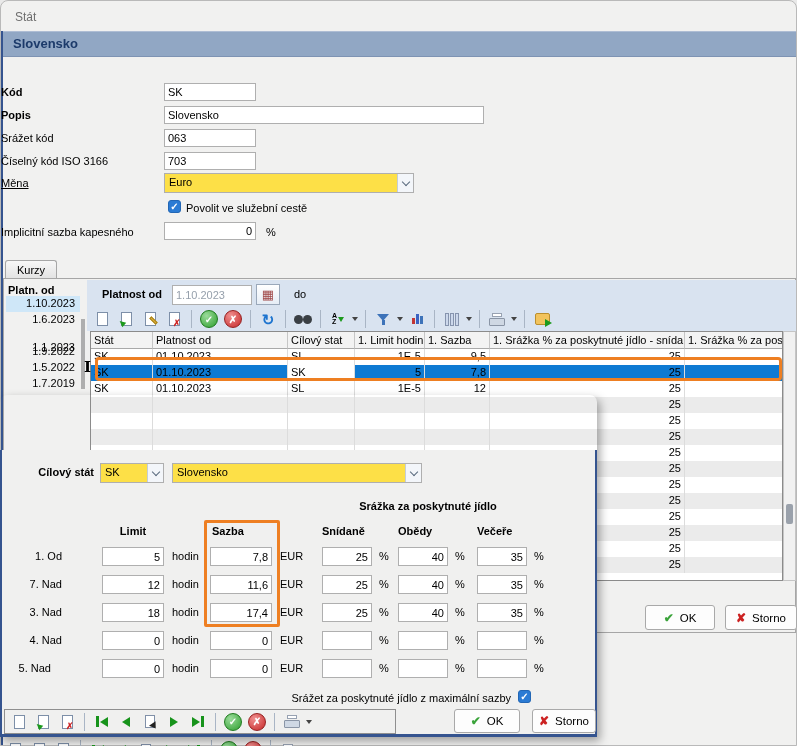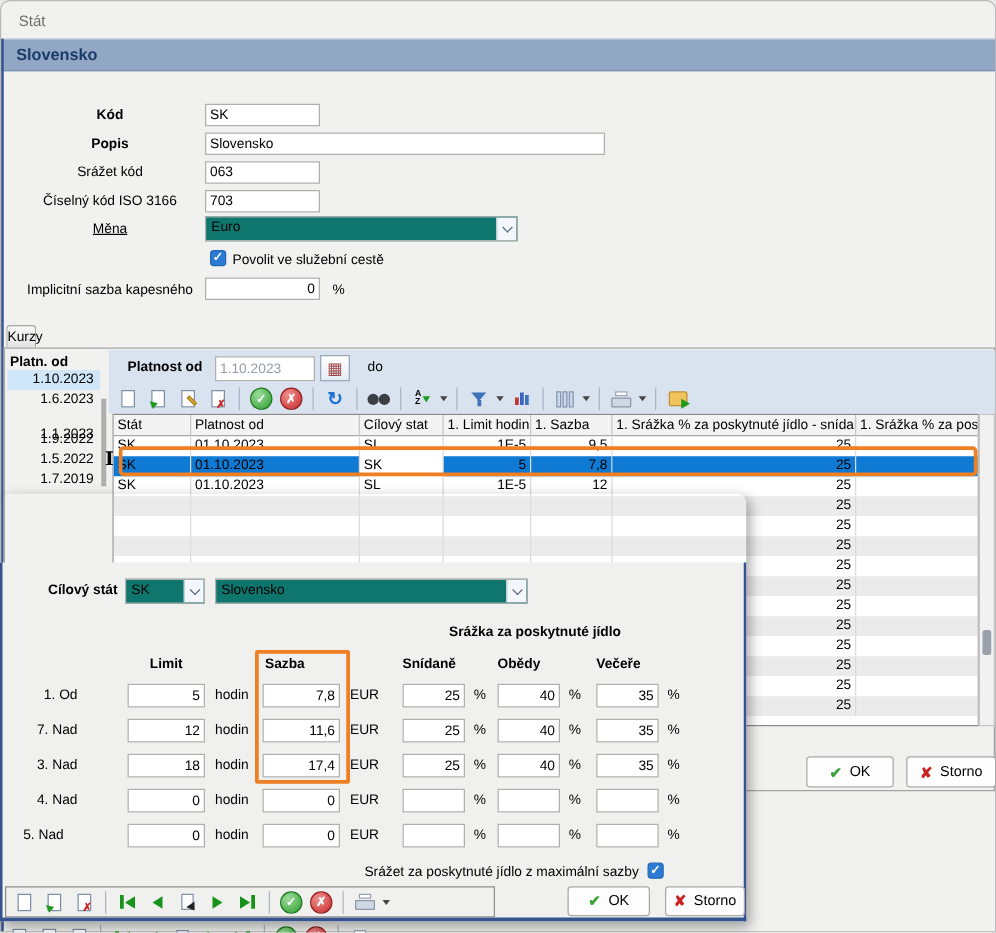--- a/index.html
+++ b/index.html
@@ -7,31 +7,31 @@
   body{font-family:"Liberation Sans",sans-serif;font-size:11px;color:#000;background:#e9e9e9;position:relative}
   .abs{position:absolute}
   .b{font-weight:bold}
   
   .main-window{position:absolute;inset:0;background:#f1f1f0;border:1px solid #b9b9b9;border-radius:8px 8px 0 0}
   .mw-titlebar{position:absolute;left:0;top:0;right:0;height:30px;color:#6e6e6e;font-size:12px}
   .mw-titlebar span{position:absolute;left:14px;top:9px}
   .mw-header{position:absolute;left:0;top:30px;right:0;height:26px;background:#91a7c4;border-top:1px solid #aebdd4;border-bottom:1px solid #7e93b3;color:#1c3a6a;font-weight:bold;font-size:13px;line-height:24px;padding-left:12px}
   .mw-leftframe{position:absolute;left:0;top:30px;bottom:0;width:2px;background:#35548f}
   
-  .flabel{position:absolute;left:0;width:174px;text-align:center}
+  .flabel{position:absolute;left:0;width:174px;text-align:left}
   .inp{position:absolute;height:18px;border:1px solid #afafaf;background:#fff;font-family:"Liberation Sans",sans-serif;font-size:11px;padding:0 3px;color:#000}
   .inp.num{text-align:right}
   .inp.gray{color:#96a0ac}
-  .combo{position:absolute;height:20px;border:1px solid #afafaf;background:#0f766e;padding:2px 20px 0 4px;overflow:hidden;white-space:nowrap}
+  .combo{position:absolute;height:20px;border:1px solid #afafaf;background:#fde047;padding:2px 20px 0 4px;overflow:hidden;white-space:nowrap}
   .cbtn{position:absolute;right:0;top:0;bottom:0;width:16px;background:#f3f6fa;border-left:1px solid #c4cdd8;display:flex;align-items:center;justify-content:center}
   .chev{width:6px;height:6px;border-right:1.6px solid #5a6b7e;border-bottom:1.6px solid #5a6b7e;transform:rotate(45deg);margin-top:-3px}
   .cbx{position:absolute;width:13px;height:13px;border-radius:3px;background:#2b7bd4;border:1px solid #2367b5;color:#fff;font-size:10px;font-weight:bold;line-height:11px;text-align:center}
   
   .tab{position:absolute;border:1px solid #a6a6a6;border-bottom:none;border-radius:3px 3px 0 0;text-align:center}
-  .tab.inactive{left:4px;top:259px;width:24px;height:19px;background:linear-gradient(#f7f7f7,#e2e2e2);line-height:18px}
+  .tab.inactive{left:4px;top:259px;width:52px;height:19px;background:linear-gradient(#f7f7f7,#e2e2e2);line-height:18px}
   .tab.active{left:46px;top:255px;width:204px;height:23px;background:#f1f1f0;line-height:22px;z-index:5}
   .panel{position:absolute;left:2px;top:277px;width:793px;height:355px;border:1px solid #a6a6a6;background:#f1f1f0}
   .bluezone{position:absolute;left:83px;top:1px;width:709px;height:51px;background:#d9e3f0}
   .dl-header{position:absolute;left:4px;top:5px;font-weight:bold}
   .dl-item{position:absolute;left:2px;width:74px;height:16px;line-height:15px;text-align:right;padding-right:5px}
   .dl-item.selected{background:#cfe7f8}
   .dl-scroll{position:absolute;left:77px;top:12px;width:4px;height:105px}
   .dl-thumb{position:absolute;left:0;top:28px;width:4px;height:70px;background:#aeaeae}
   
   .tb{position:absolute;display:flex;align-items:center;gap:4px}

